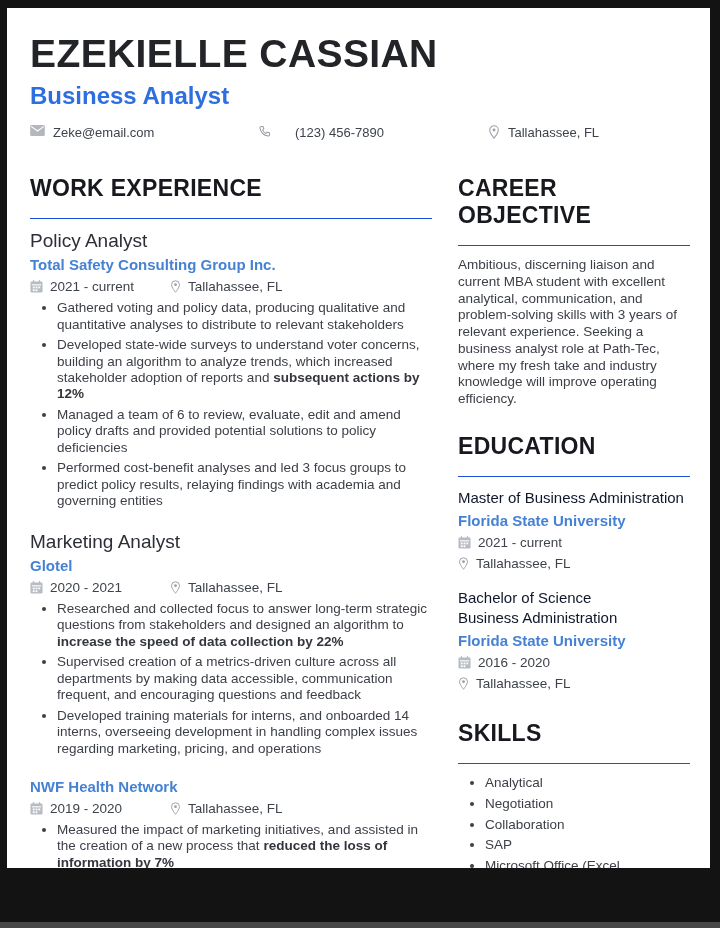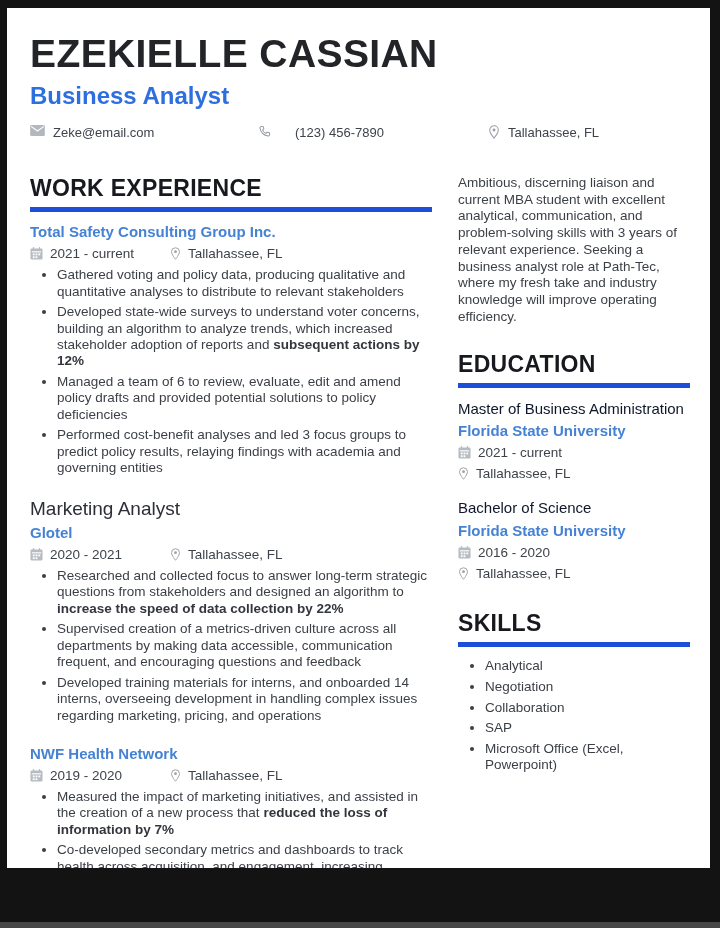--- a/index.html
+++ b/index.html
@@ -42,22 +42,22 @@
   .contact-item.c1 { width: 228px; }
   .contact-item.c2 { width: 230px; gap: 24px; }
   .icon { display: inline-flex; flex: 0 0 auto; }
   
   .columns { display: flex; gap: 26px; margin-top: 35px; }
   .col-left { width: 402px; flex: 0 0 402px; }
   .col-right { flex: 1; min-width: 0; }
   .section-heading {
     font-size: 23px; font-weight: 800; line-height: 1.18;
     letter-spacing: 0.3px; color: #17191e;
-    padding-bottom: 5px; margin-bottom: 11px;
-    border-bottom: 5px solid #1d4ed8;
+    padding-bottom: 16px; margin-bottom: 11px;
+    border-bottom: 1px solid #1d4ed8;
   }
   
   .job { margin-bottom: 21px; }
   .job-title { font-size: 19px; font-weight: 500; color: #2c2f36; margin-bottom: 4px; }
   .job-company {
     font-size: 15px; font-weight: 700;
     color: var(--link, #4682d4);
     margin-bottom: 6px; cursor: pointer;
   }
   .meta-row {
@@ -128,20 +128,21 @@
         </div>
       </div>
     </div>
 
     <div class="columns">
 
       <div class="col-left">
         <div class="section-heading">WORK EXPERIENCE</div>
         <div id="jobs-host">
   <div class="job">
+    <div class="job-title">Policy Analyst</div>
     <div class="job-company">Total Safety Consulting Group Inc.</div>
     <div class="meta-row">
       <div class="meta-block dates">
         <span class="icon">
           <svg width="13" height="13" viewBox="0 0 14 14">
                       <rect x="0.5" y="1.5" width="13" height="12" rx="1.5" fill="#b7bcc3"></rect>
                       <rect x="3" y="0" width="1.6" height="3" rx="0.8" fill="#b7bcc3"></rect>
                       <rect x="9.4" y="0" width="1.6" height="3" rx="0.8" fill="#b7bcc3"></rect>
                       <rect x="2" y="4.6" width="10" height="1.2" fill="#ffffff"></rect>
                       <rect x="3" y="7" width="2" height="2" fill="#ffffff"></rect>
@@ -240,20 +241,21 @@
     <ul class="bullets">
                 <li><span>Measured the impact of marketing initiatives, and assisted in the creation of a new process that </span><strong>reduced the loss of information by 7%</strong></li>
                 <li><span>Co-developed secondary metrics and dashboards to track health across acquisition, and engagement, increasing customer retention by 4%</span></li>
               </ul>
   </div>
 </div>
       </div>
 
       <div class="col-right">
         <div class="section-objective">
+          <div class="section-heading">CAREER OBJECTIVE</div>
           <div class="objective-text">Ambitious, discerning liaison and current MBA student with excellent analytical, communication, and problem-solving skills with 3 years of relevant experience. Seeking a business analyst role at Path-Tec, where my fresh take and industry knowledge will improve operating efficiency.</div>
         </div>
 
         <div class="section-education">
           <div class="section-heading">EDUCATION</div>
           <div id="edu-host">
   <div class="degree">
     <div class="degree-lines">
                   <div class="degree-line">Master of Business Administration</div>
                 </div>
@@ -281,20 +283,21 @@
                       <circle cx="7" cy="6.2" r="1.8" fill="#9ca1a8"></circle>
                     </svg>
       </span>
       <span class="edu-location-text">Tallahassee, FL</span>
     </div>
   </div>
 
   <div class="degree">
     <div class="degree-lines">
                   <div class="degree-line">Bachelor of Science</div>
+                  <div class="degree-line">Business Administration</div>
                 </div>
     <div class="school">Florida State University</div>
     <div class="edu-meta">
       <span class="icon">
         <svg width="13" height="13" viewBox="0 0 14 14">
                       <rect x="0.5" y="1.5" width="13" height="12" rx="1.5" fill="#b7bcc3"></rect>
                       <rect x="3" y="0" width="1.6" height="3" rx="0.8" fill="#b7bcc3"></rect>
                       <rect x="9.4" y="0" width="1.6" height="3" rx="0.8" fill="#b7bcc3"></rect>
                       <rect x="2" y="4.6" width="10" height="1.2" fill="#ffffff"></rect>
                       <rect x="3" y="7" width="2" height="2" fill="#ffffff"></rect>

